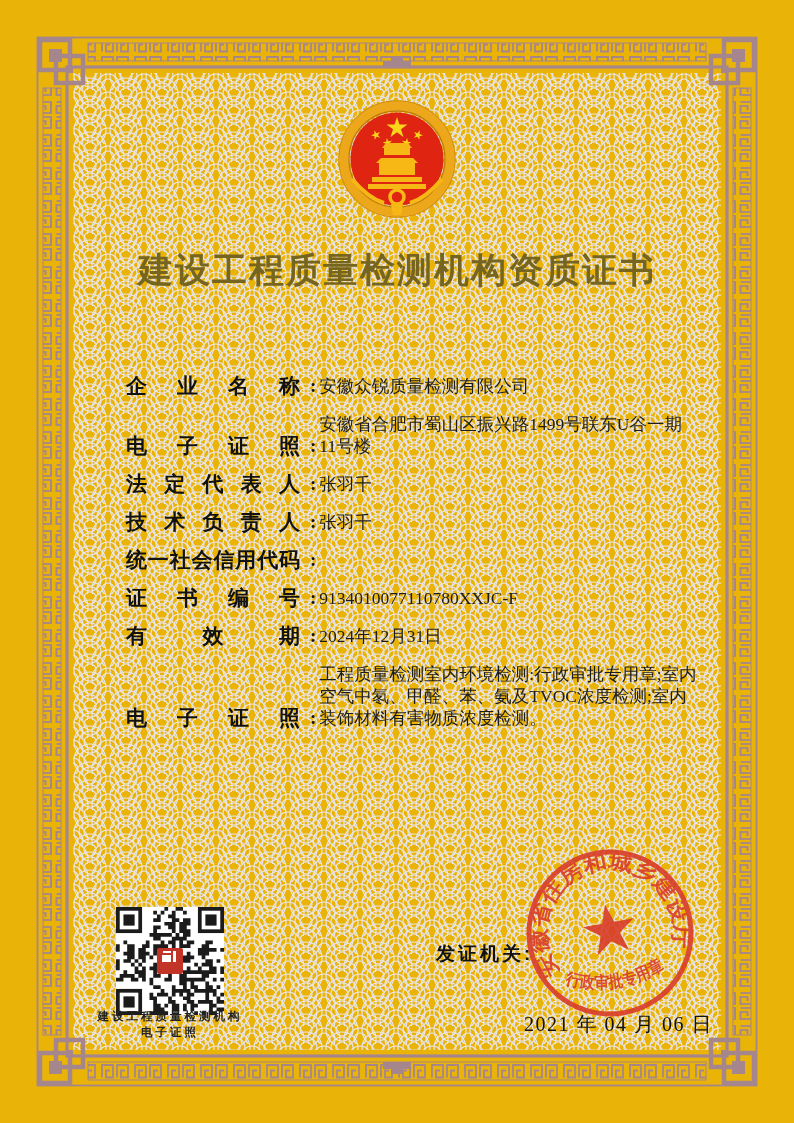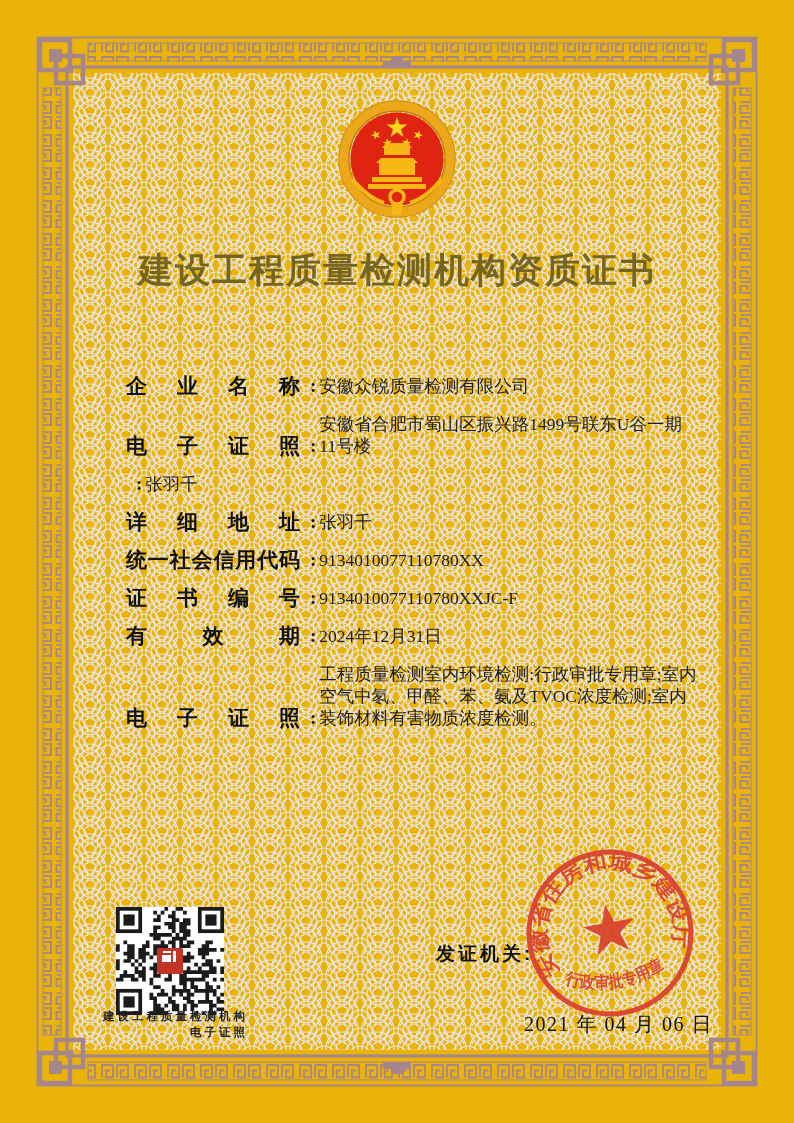--- a/index.html
+++ b/index.html
@@ -33,21 +33,21 @@
     font-weight:700; font-size:19px; line-height:23px; color:#111;
     margin:0 3px 0 10px; font-family:"Liberation Serif", serif;
   }
   .fvalue {
     font-family:"Liberation Serif", serif; font-size:17.5px;
     line-height:22px; color:#1c1c1c; width:388px; padding-top:1px;
   }
 
   .qr-wrap { left:116px; top:907px; }
   .qr-caption {
-    position:absolute; left:92px; top:1008px; width:156px; text-align:right;
+    position:absolute; left:92px; top:1008px; width:156px; text-align:center;
     font-size:11.5px; font-weight:700; color:#222; letter-spacing:3px;
     line-height:16px; font-family:"Liberation Serif", serif;
   }
 
   .issuer-label {
     position:absolute; left:436px; top:941px;
     font-size:19px; font-weight:700; color:#111; letter-spacing:3px;
     font-family:"Liberation Sans", sans-serif;
   }
   .issue-date {
@@ -154,32 +154,32 @@
       <span class="flabel">企业名称</span>
       <span class="fcolon">:</span>
       <span class="fvalue">安徽众锐质量检测有限公司</span>
     </div>
     <div class="row">
       <span class="flabel">电子证照</span>
       <span class="fcolon">:</span>
       <span class="fvalue">安徽省合肥市蜀山区振兴路1499号联东U谷一期11号楼</span>
     </div>
     <div class="row">
+      <span class="flabel">法定代表人</span>
       <span class="fcolon">:</span>
       <span class="fvalue">张羽千</span>
     </div>
     <div class="row">
-      <span class="flabel">详细地址</span>
+      <span class="flabel">技术负责人</span>
       <span class="fcolon">:</span>
       <span class="fvalue">张羽千</span>
     </div>
     <div class="row">
       <span class="flabel">统一社会信用代码</span>
       <span class="fcolon">:</span>
-      <span class="fvalue">9134010077110780XX</span>
     </div>
     <div class="row">
       <span class="flabel">证书编号</span>
       <span class="fcolon">:</span>
       <span class="fvalue">9134010077110780XXJC-F</span>
     </div>
     <div class="row">
       <span class="flabel">有效期</span>
       <span class="fcolon">:</span>
       <span class="fvalue">2024年12月31日</span>

